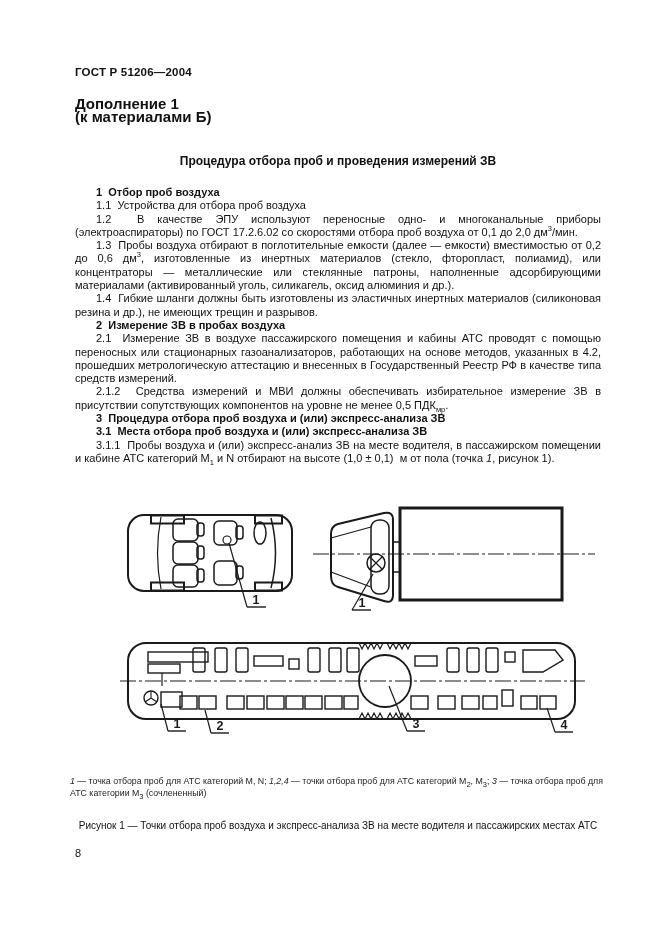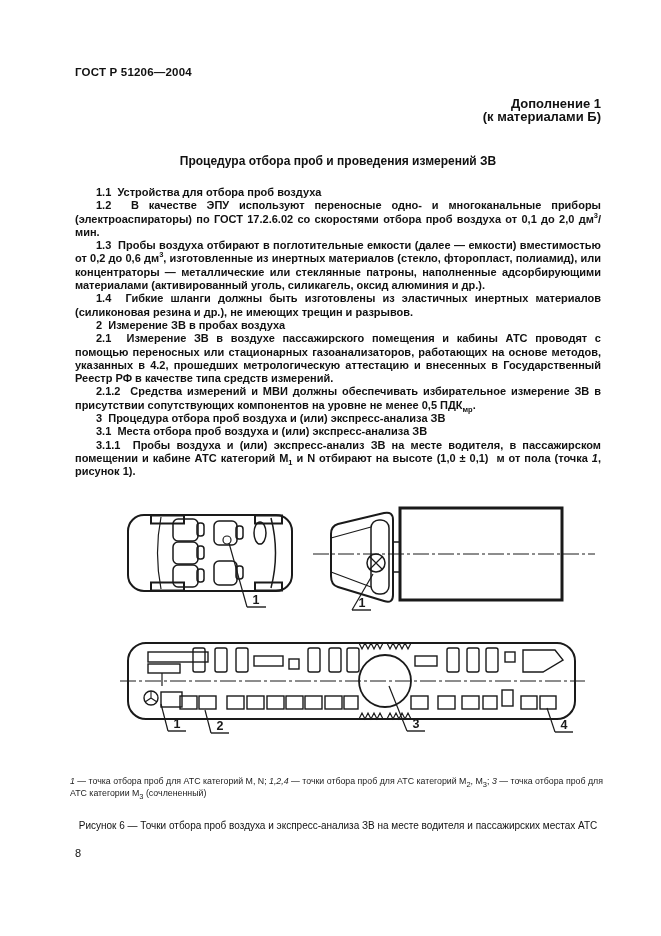--- a/index.html
+++ b/index.html
@@ -6,24 +6,24 @@
   .page{
     position:relative;
     width:661px;height:936px;
     background:#ffffff;
     font-family:"Liberation Sans", sans-serif;
     color:#111;
     overflow:hidden;
     box-shadow:0 0 2px rgba(0,0,0,.25);
   }
   .std-code{position:absolute;top:66px;left:75px;font-size:11.5px;font-weight:bold;letter-spacing:.2px;}
-  .supplement{position:absolute;top:97px;left:75px;width:526px;text-align:right;font-size:13px;font-weight:bold;line-height:13px;}
+  .supplement{position:absolute;top:97px;left:75px;width:526px;text-align:left;font-size:15px;font-weight:bold;line-height:13px;}
   .doc-title{position:absolute;top:154px;left:75px;width:526px;text-align:center;font-size:12px;font-weight:bold;}
   .body-text{position:absolute;top:186px;left:75px;width:526px;font-size:11px;line-height:13.3px;text-align:justify;}
-  .para{text-indent:21px;font-weight:bold;}
+  .para{text-indent:21px;}
   .para.bold{font-weight:bold;}
   sup,sub{font-size:7.5px;line-height:0;}
   .fig-wrap{position:absolute;top:500px;left:75px;width:526px;height:268px;}
   .fig-caption{position:absolute;top:776px;left:70px;width:536px;font-size:8.8px;line-height:11.5px;color:#222;}
   .fig-title{position:absolute;top:820px;left:60px;width:556px;text-align:center;font-size:10px;}
   .page-num{position:absolute;top:847px;left:75px;font-size:11px;}
   svg .ln{stroke:#1a1a1a;fill:none;}
   svg text{font-family:"Liberation Sans",sans-serif;font-weight:bold;font-size:12.5px;fill:#1a1a1a;}
 </style>
 </head>
@@ -34,20 +34,21 @@
   <div class="std-code">ГОСТ Р 51206—2004</div>
 
   <div class="supplement">
     <div>Дополнение 1</div>
     <div>(к материалами Б)</div>
   </div>
 
   <div class="doc-title">Процедура отбора проб и проведения измерений ЗВ</div>
 
   <div class="body-text">
+      <div class="para bold">1&nbsp; Отбор проб воздуха</div>
       <div class="para">1.1&nbsp; Устройства для отбора проб воздуха</div>
       <div class="para">1.2&nbsp; В качестве ЭПУ используют переносные одно- и многоканальные приборы (электроаспираторы) по ГОСТ&nbsp;17.2.6.02 со скоростями отбора проб воздуха от 0,1 до 2,0 дм<sup>3</sup>/мин.</div>
       <div class="para">1.3&nbsp; Пробы воздуха отбирают в поглотительные емкости (далее — емкости) вместимостью от 0,2 до 0,6 дм<sup>3</sup>, изготовленные из инертных материалов (стекло, фторопласт, полиамид), или концентраторы — металлические или стеклянные патроны, наполненные адсорбирующими материалами (активированный уголь, силикагель, оксид алюминия и др.).</div>
       <div class="para">1.4&nbsp; Гибкие шланги должны быть изготовлены из эластичных инертных материалов (силиконовая резина и др.), не имеющих трещин и разрывов.</div>
       <div class="para bold">2&nbsp; Измерение ЗВ в пробах воздуха</div>
       <div class="para">2.1&nbsp; Измерение ЗВ в воздухе пассажирского помещения и кабины АТС проводят с помощью переносных или стационарных газоанализаторов, работающих на основе методов, указанных в 4.2, прошедших метрологическую аттестацию и внесенных в Государственный Реестр РФ в качестве типа средств измерений.</div>
       <div class="para">2.1.2&nbsp; Средства измерений и МВИ должны обеспечивать избирательное измерение ЗВ в присутствии сопутствующих компонентов на уровне не менее 0,5 ПДК<sub>мр</sub>.</div>
       <div class="para bold">3&nbsp; Процедура отбора проб воздуха и (или) экспресс-анализа ЗВ</div>
       <div class="para bold">3.1&nbsp; Места отбора проб воздуха и (или) экспресс-анализа ЗВ</div>
       <div class="para">3.1.1&nbsp; Пробы воздуха и (или) экспресс-анализ ЗВ на месте водителя, в пассажирском помещении и кабине АТС категорий М<sub>1</sub> и N отбирают на высоте (1,0&nbsp;±&nbsp;0,1)&nbsp; м от пола (точка <i>1</i>, рисунок 1).</div>
@@ -172,17 +173,17 @@
 
         <path class="ln" d="M472,208 L480,232" stroke-width="1.2"></path>
         <line class="ln" x1="480" y1="232" x2="498" y2="232" stroke-width="1.4"></line>
         <text x="489" y="229" text-anchor="middle">4</text>
       </g>
     </svg>
   </div>
 
   <div class="fig-caption"><i>1</i> — точка отбора проб для АТС категорий М, N; <i>1,2,4</i> — точки отбора проб для АТС категорий М<sub>2</sub>, М<sub>3</sub>; <i>3</i> — точка отбора проб для АТС категории М<sub>3</sub> (сочлененный)</div>
 
-  <div class="fig-title">Рисунок 6 — Точки отбора  проб воздуха и экспресс-анализа ЗВ на месте водителя и пассажирских местах АТС</div>
+  <div class="fig-title">Рисунок 1 — Точки отбора  проб воздуха и экспресс-анализа ЗВ на месте водителя и пассажирских местах АТС</div>
 
   <div class="page-num">8</div>
 
 </div>
 
 </body></html>

